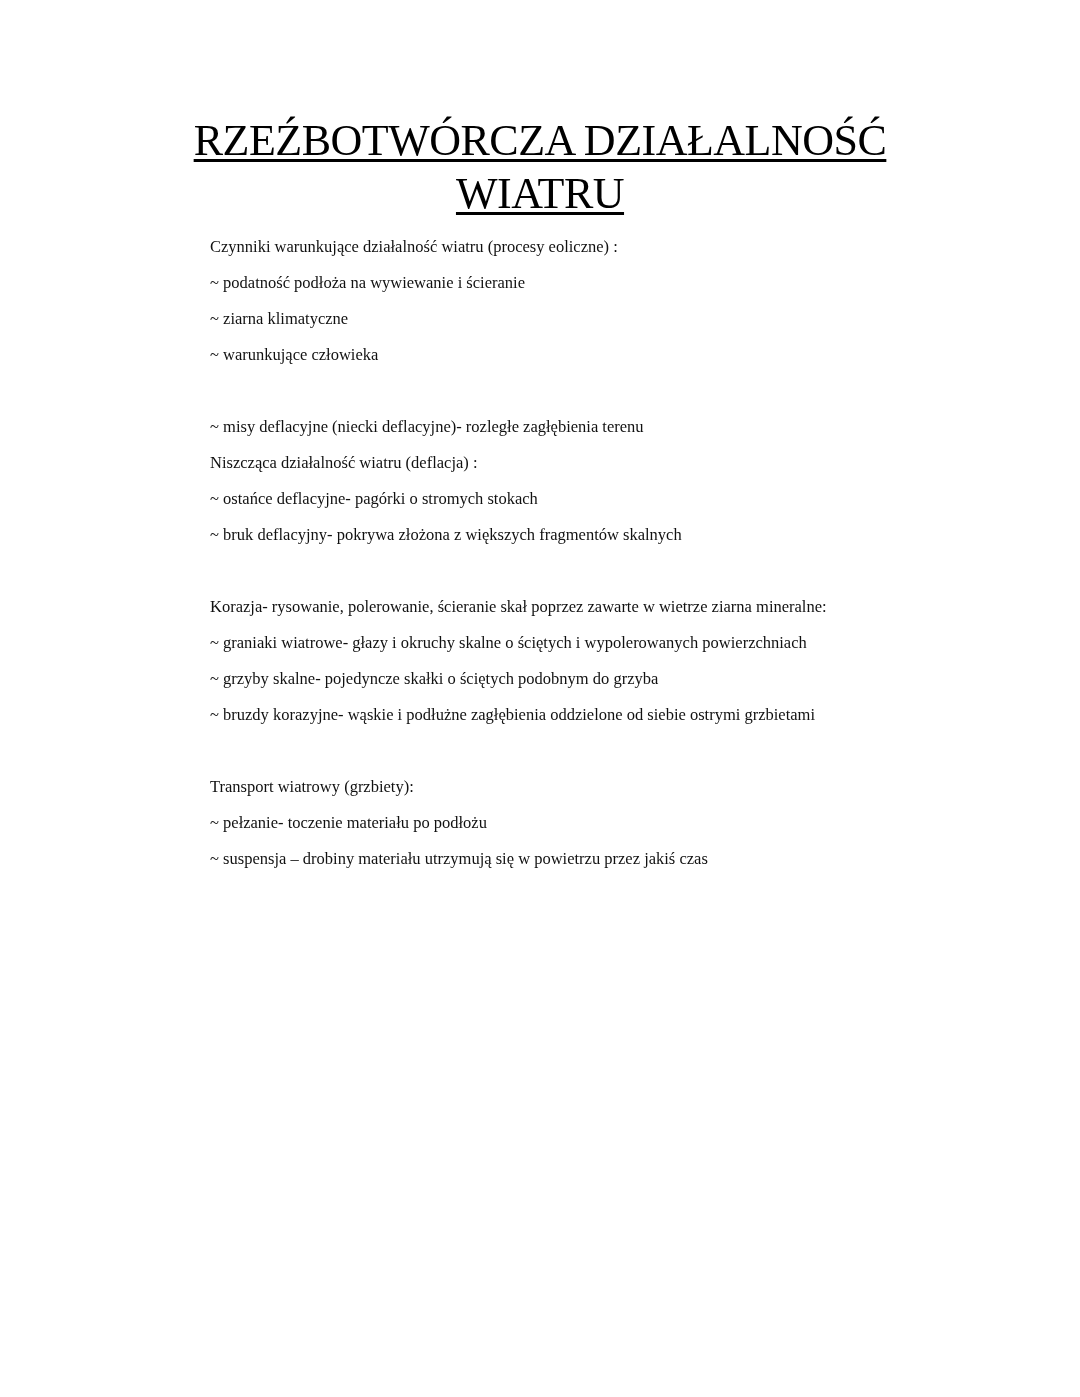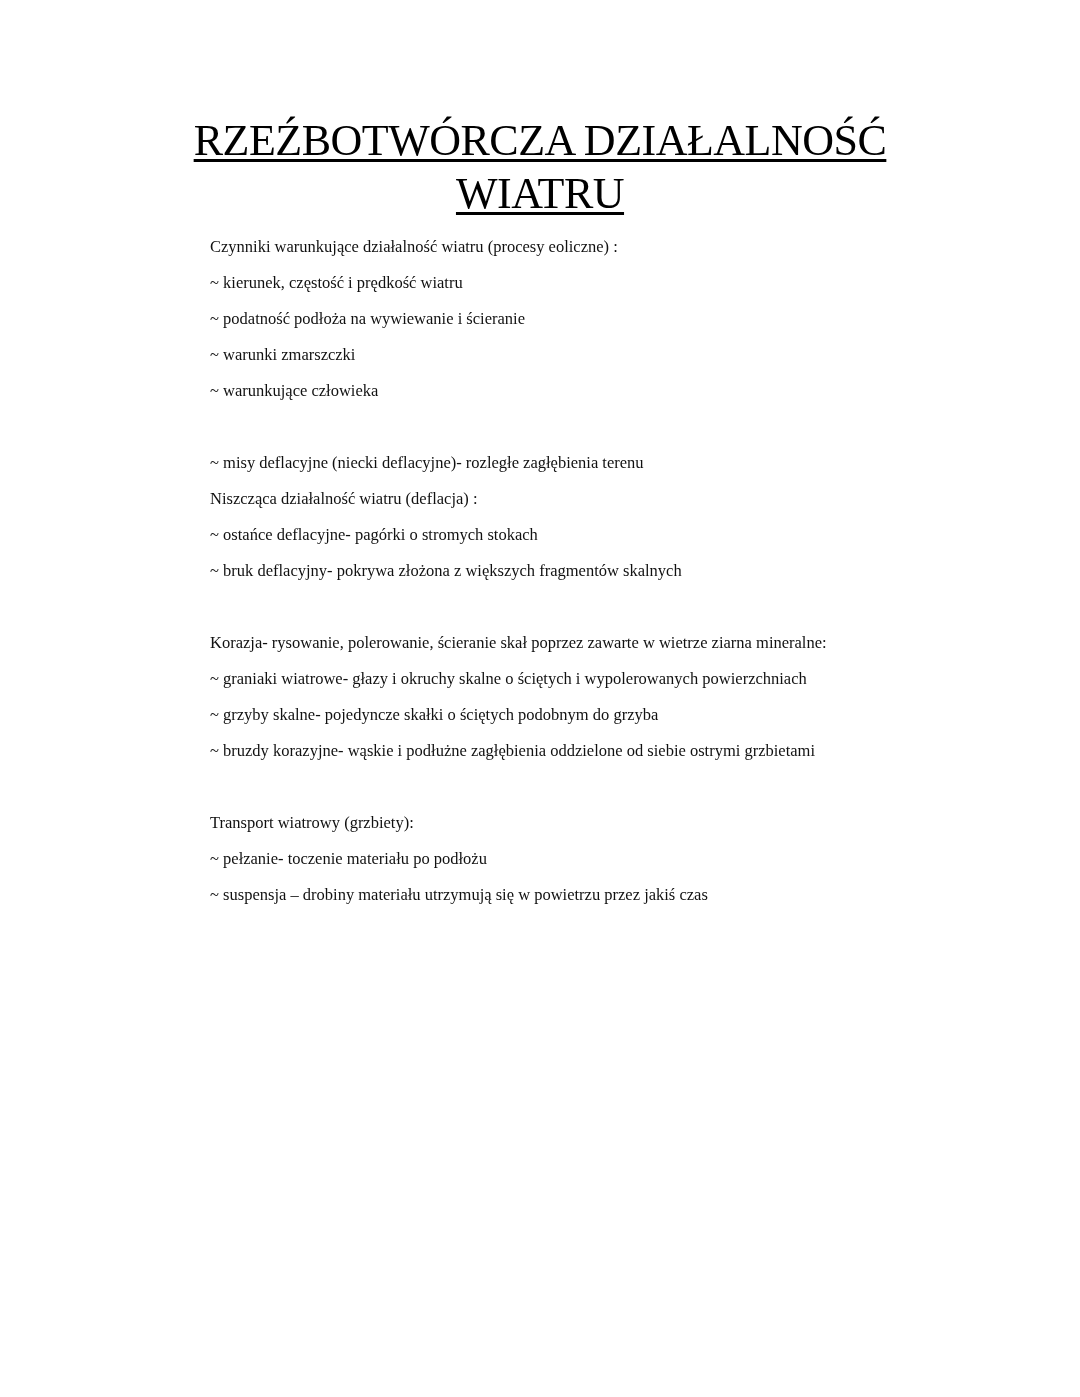--- a/index.html
+++ b/index.html
@@ -64,23 +64,22 @@
 
   <h1 class="title">
     <span>RZEŹBOTWÓRCZA DZIAŁALNOŚĆ</span><br>
     <span>WIATRU</span>
   </h1>
 
   <div class="content">
 
     <div>
       <div class="line">Czynniki warunkujące działalność wiatru (procesy eoliczne) :</div>
-      <div class="line">~ kierunek, częstość i prędkość wiatru</div>
       <div class="line">~ podatność podłoża na wywiewanie i ścieranie</div>
-      <div class="line">~ warunki zmarszczki</div>
+      <div class="line">~ ziarna klimatyczne</div>
       <div class="line">~ warunkujące człowieka</div>
     </div>
     <div class="gap"></div>
 
     <div>
       <div class="line">~ misy deflacyjne (niecki deflacyjne)- rozległe zagłębienia terenu</div>
       <div class="line">Niszcząca działalność wiatru (deflacja) :</div>
       <div class="line">~ ostańce deflacyjne- pagórki o stromych stokach</div>
       <div class="line">~ bruk deflacyjny- pokrywa złożona z większych fragmentów skalnych</div>
     </div>

